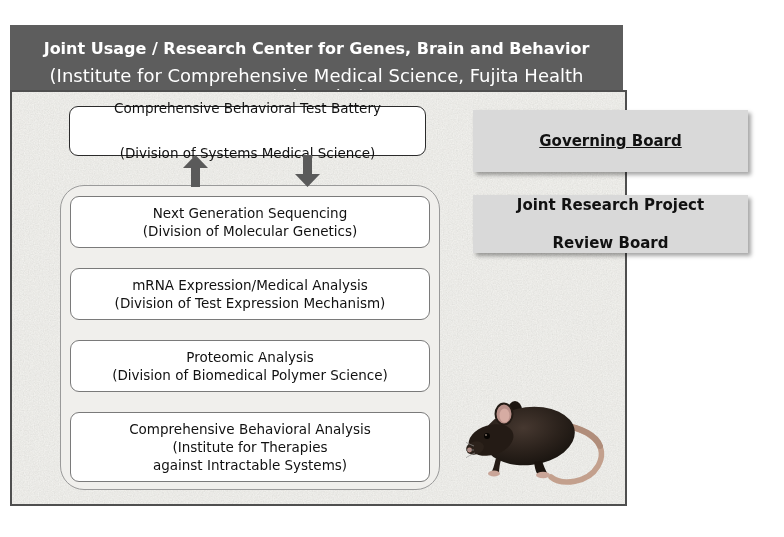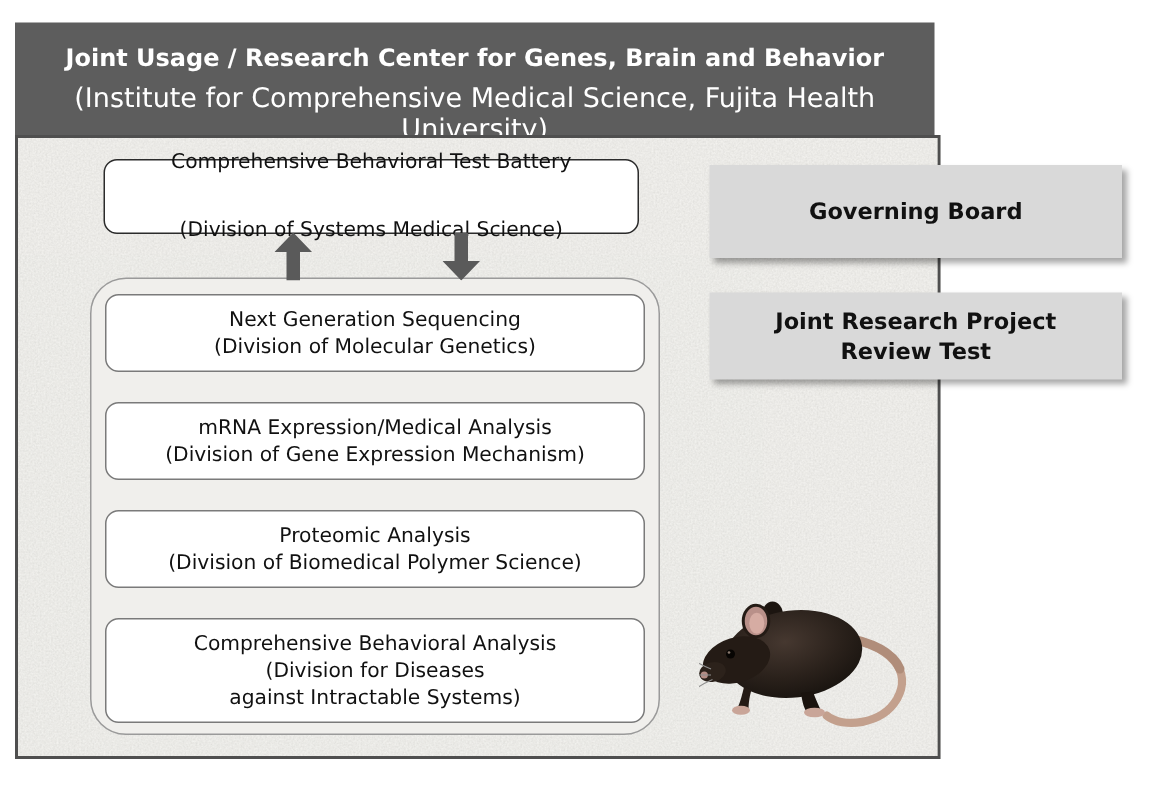--- a/index.html
+++ b/index.html
@@ -2,21 +2,21 @@
 <html style="--header-bg: #5d5d5d; --header-text: #ffffff; --panel-bg: #e8e7e2; --panel-border: #4f4f4f; --box-bg: #ffffff; --box-border-dark: #2b2b2b; --box-border-gray: #7a7a7a; --group-bg: #f0efec; --group-border: #9a9a9a; --board-bg: #d9d9d9; --arrow: #5a5a5a; --text: #111111;"><head>
 <meta charset="utf-8">
 <style>
   html,body{margin:0;padding:0;background:#ffffff;}
   .stage{
     position:relative;width:784px;height:537px;background:#ffffff;overflow:hidden;
     font-family:"DejaVu Sans","Liberation Sans",sans-serif;color:var(--text,#111);
   }
   
   .header{
-    position:absolute;left:10px;top:15px;width:613px;height:75px;
+    position:absolute;left:10px;top:25px;width:613px;height:75px;
     background:var(--header-bg,#5d5d5d);color:var(--header-text,#fff);
     text-align:center;
   }
   .header-title{font-size:16px;font-weight:bold;margin-top:14px;}
   .header-subtitle{font-size:18px;margin-top:7px;}
 
   
   .panel{
     position:absolute;left:10px;top:90px;width:613px;height:412px;
     background:var(--panel-bg,#e8e7e2);
@@ -50,22 +50,22 @@
   }
 
   
   .board{
     position:absolute;left:473px;width:275px;box-sizing:border-box;
     background:var(--board-bg,#d9d9d9);display:flex;flex-direction:column;
     align-items:center;justify-content:center;font-weight:bold;font-size:15px;
     line-height:20px;text-align:center;z-index:5;
     box-shadow:3px 3px 4px rgba(0,0,0,0.35);
   }
-  .board-1{top:110px;height:62px;}
-  .board-2{top:195px;height:58px;}
+  .board-1{top:110px;height:62px;text-decoration:underline;}
+  .board-2{top:195px;height:58px;justify-content:space-between;}
 
   .mouse{position:absolute;left:466px;top:382px;z-index:4;}
 </style>
 </head>
 <body>
 
 <div class="stage">
 
   <div class="header">
     <div class="header-title">Joint Usage / Research Center for Genes, Brain and Behavior</div>
@@ -101,42 +101,42 @@
   </svg>
 
   <div class="group">
     <div class="division">
       <div>Next Generation Sequencing</div>
       <div>(Division of Molecular Genetics)</div>
       <div></div>
     </div>
     <div class="division">
       <div>mRNA Expression/Medical Analysis</div>
-      <div>(Division of Gene Expression Mechanism)</div>
+      <div>(Division of Test Expression Mechanism)</div>
       <div></div>
     </div>
     <div class="division">
       <div>Proteomic Analysis</div>
       <div>(Division of Biomedical Polymer Science)</div>
       <div></div>
     </div>
     <div class="division">
       <div>Comprehensive Behavioral Analysis</div>
-      <div>(Division for Diseases</div>
+      <div>(Institute for Therapies</div>
       <div>against Intractable Systems)</div>
     </div>
   </div>
 
   <div class="board board-1">
     <div>Governing Board</div>
     <div></div>
   </div>
   <div class="board board-2">
     <div>Joint Research Project</div>
-    <div>Review Test</div>
+    <div>Review Board</div>
   </div>
 
   <svg class="mouse" width="168" height="112" viewBox="0 0 168 112" xmlns="http://www.w3.org/2000/svg">
     <defs>
       <radialGradient id="fur" cx="45%" cy="35%" r="75%">
         <stop offset="0%" stop-color="#463830"></stop>
         <stop offset="55%" stop-color="#2a211b"></stop>
         <stop offset="100%" stop-color="#14100c"></stop>
       </radialGradient>
     </defs>

